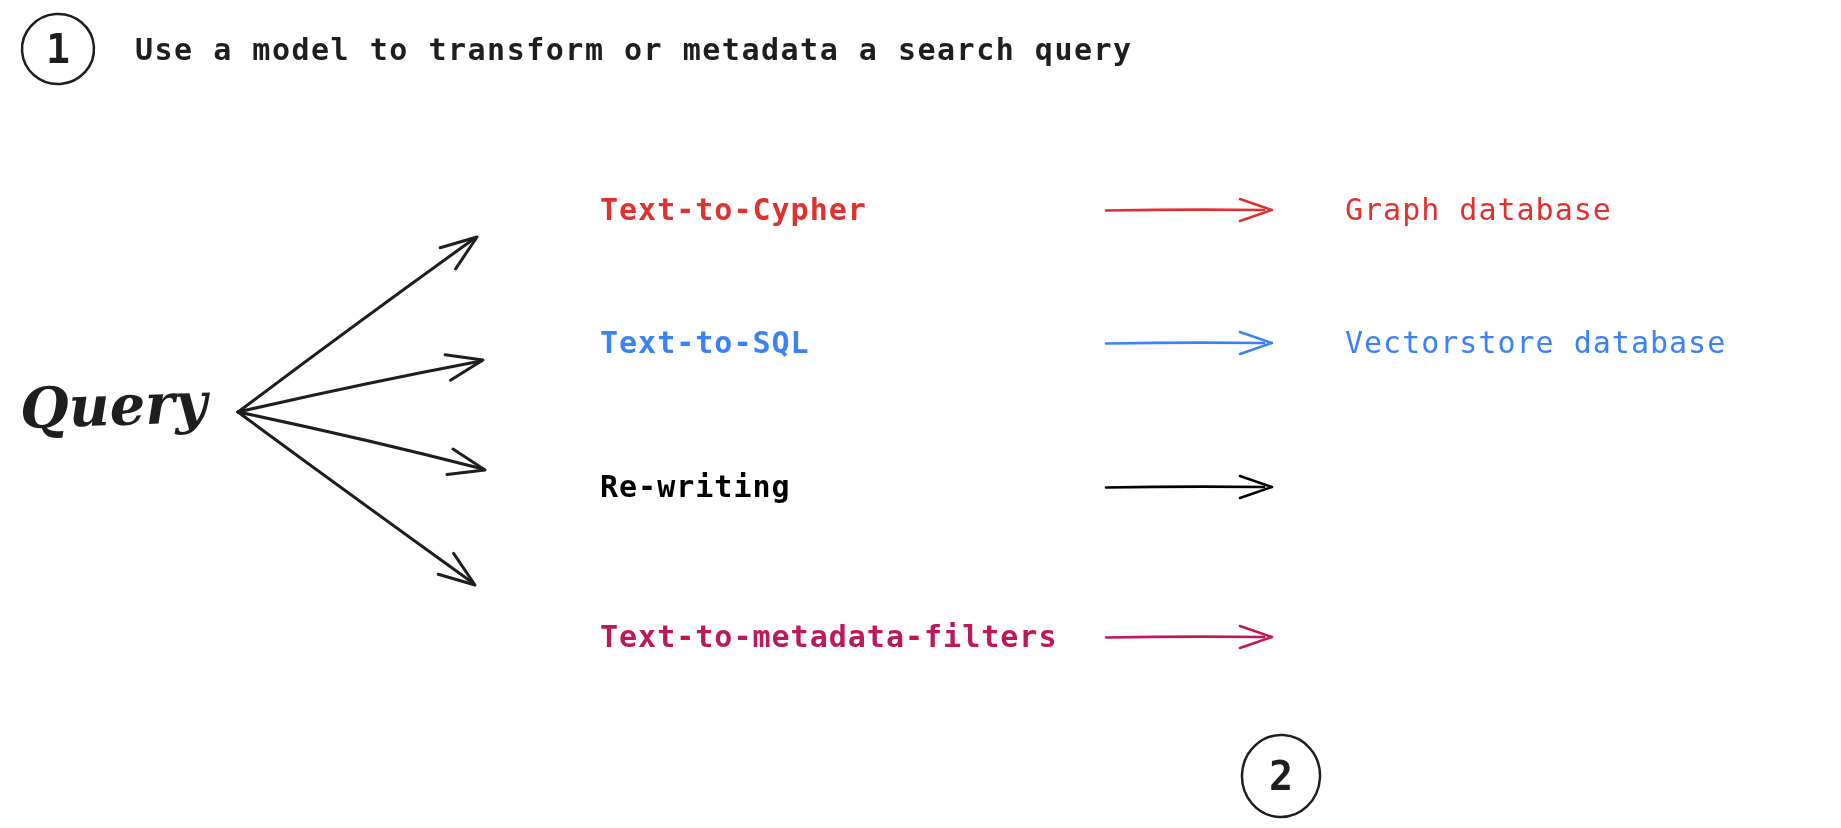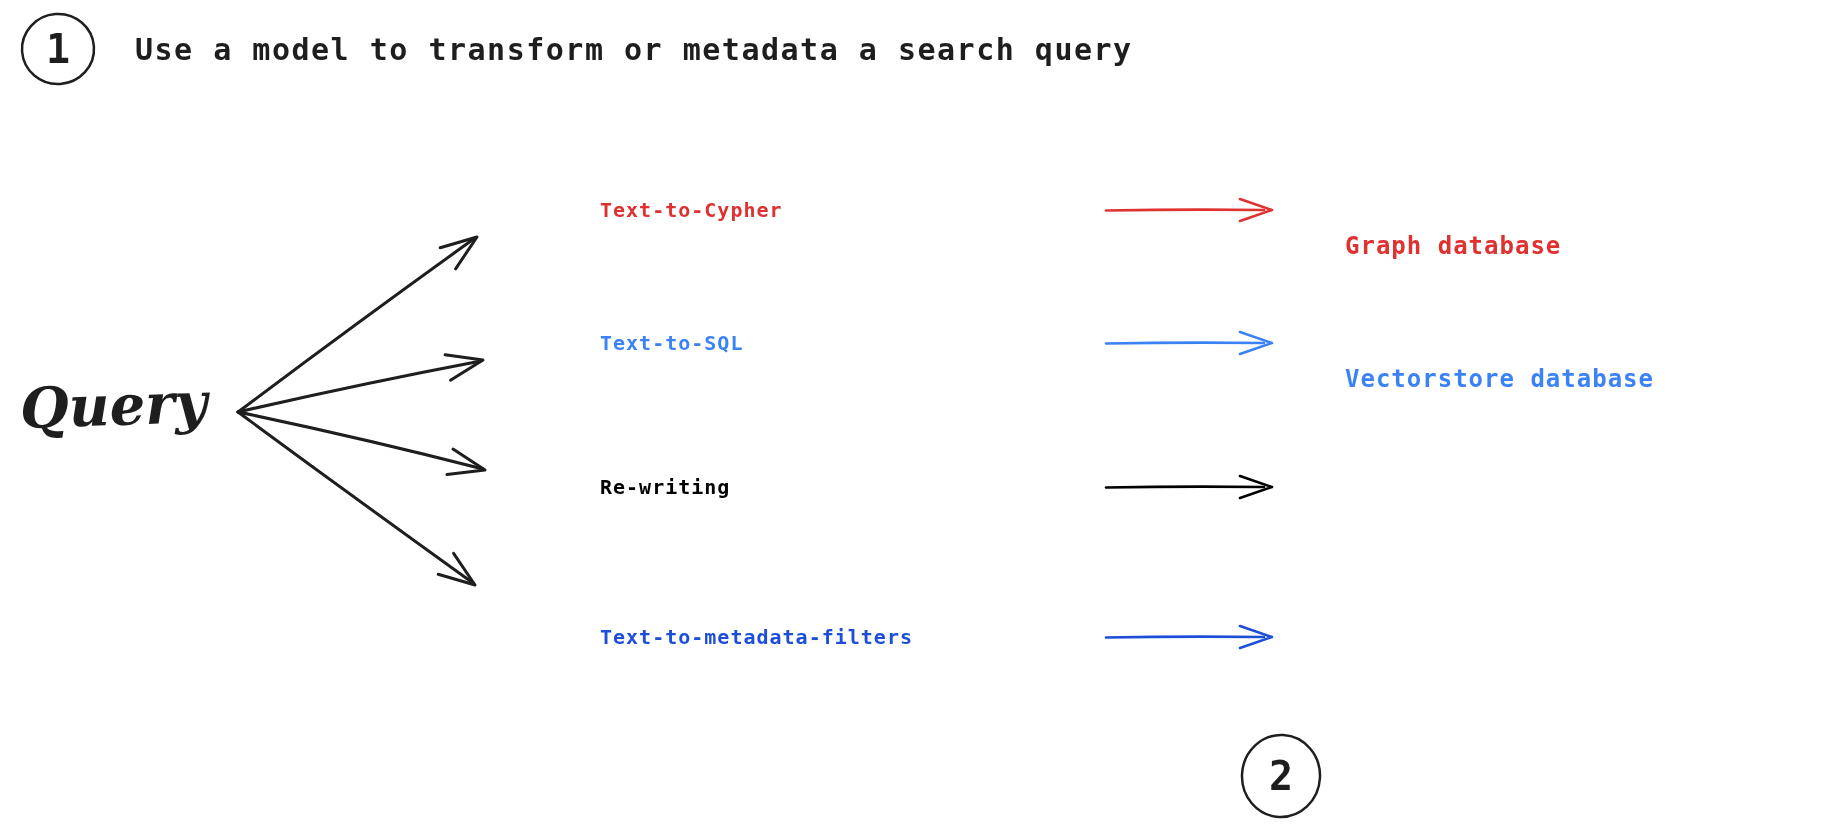--- a/index.html
+++ b/index.html
@@ -71,41 +71,40 @@
     left: 600px;
     width: 1241px;
     height: 44px;
   }
   .row .method {
     position: absolute;
     left: 0;
     top: 0;
     height: 44px;
     line-height: 44px;
-    font-size: 20px;
+    font-size: 30px;
     font-weight: bold;
     letter-spacing: 1px;
     white-space: nowrap;
   }
   .row .row-arrow {
     position: absolute;
     left: 502px;
     top: 7px;
   }
   .row .target {
     position: absolute;
     left: 745px;
     top: 0;
     height: 44px;
     line-height: 44px;
-    font-size: 24px;
-    font-weight: bold;
+    font-size: 30px;
+    font-weight: normal;
     letter-spacing: 1px;
     white-space: nowrap;
-    margin-top: 36px;
   }
   .row-1 { top: 188px; }
   .row-2 { top: 321px; }
   .row-3 { top: 465px; }
   .row-4 { top: 615px; }
 </style>
 </head>
 <body>
 
 <div class="canvas" style="color: rgb(30, 30, 30);">
@@ -164,21 +163,21 @@
   <div class="row row-3" style="color: #000000;">
     <div class="method">Re-writing</div>
     <div class="row-arrow">
       <svg width="175" height="30" viewBox="0 0 175 30" fill="none" stroke="currentColor" stroke-width="2.6" stroke-linecap="round" stroke-linejoin="round">
         <path d="M4,15.5 Q85,14 162,15"></path>
         <path d="M138,4 L170,15 L138,26"></path>
       </svg>
     </div>
   </div>
 
-  <div class="row row-4" style="color: #1d4ed8;">
+  <div class="row row-4" style="color: #be185d;">
     <div class="method">Text-to-metadata-filters</div>
     <div class="row-arrow">
       <svg width="175" height="30" viewBox="0 0 175 30" fill="none" stroke="currentColor" stroke-width="2.6" stroke-linecap="round" stroke-linejoin="round">
         <path d="M4,15.5 Q85,14 162,15"></path>
         <path d="M138,4 L170,15 L138,26"></path>
       </svg>
     </div>
   </div>
 
   <div class="step step2">

